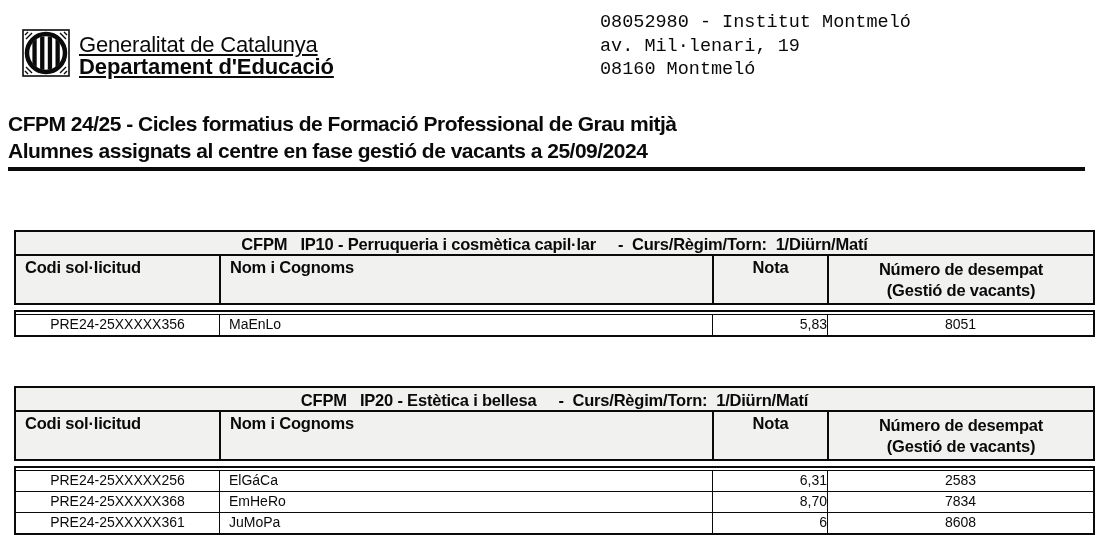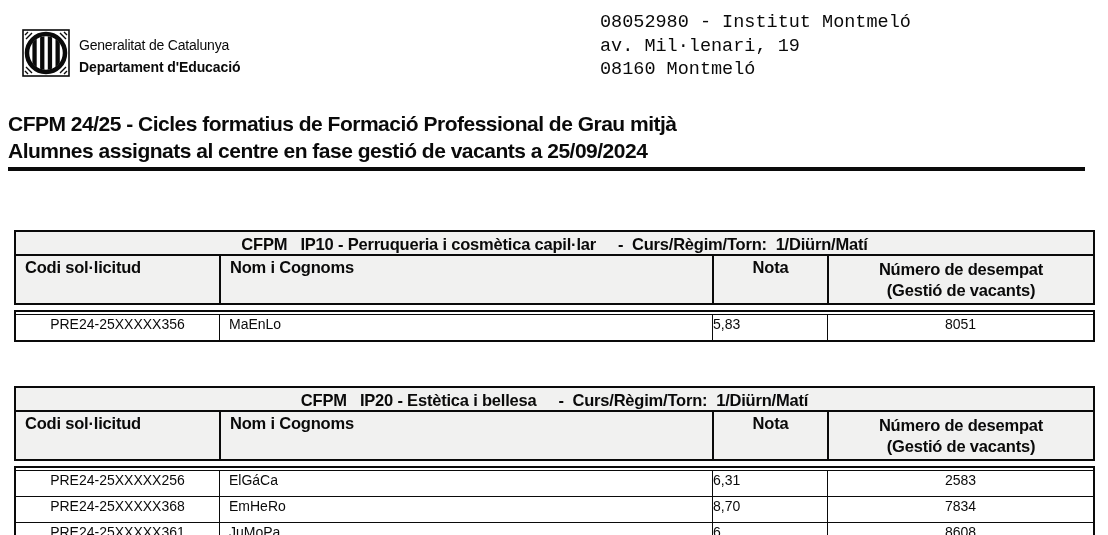--- a/index.html
+++ b/index.html
@@ -1,21 +1,21 @@
 <!DOCTYPE html>
 <html><head>
 <meta charset="utf-8">
 <style>
   html,body{margin:0;padding:0;background:#fff;}
   .page{position:relative;width:1108px;height:535px;background:#fff;overflow:hidden;
         color:#0a0a0a;font-family:"Liberation Sans",sans-serif;}
 
   
   .logo{position:absolute;left:22px;top:29px;width:48px;height:48px;}
-  .org{position:absolute;left:79px;top:34px;font-size:14px;line-height:22px;letter-spacing:-0.2px;}
+  .org{position:absolute;left:79px;top:34px;font-size:22px;line-height:22px;letter-spacing:-0.2px;text-decoration:underline;}
   .org-l2{font-weight:700;letter-spacing:-0.1px;}
   .addr{position:absolute;left:600px;top:11px;font-size:18.5px;line-height:23.5px;font-family:Liberation Mono, monospace;}
 
   
   .doc-title{position:absolute;left:8px;top:110px;width:1077px;font-weight:700;font-size:21px;
              line-height:27px;letter-spacing:-0.5px;border-bottom:4px solid #0a0a0a;padding-bottom:3px;}
 
   
   .tbl{position:absolute;left:14px;width:1081px;box-sizing:border-box;}
   .tbl-1{top:230px;}
@@ -24,25 +24,25 @@
   .ttitle{height:24px;line-height:25px;text-align:center;font-weight:700;font-size:16.5px;
           letter-spacing:-0.2px;border-bottom:2.5px solid #0a0a0a;white-space:pre;box-sizing:border-box;}
   .thcols{display:flex;height:47px;}
   .hc{box-sizing:border-box;font-weight:700;font-size:16.5px;letter-spacing:-0.2px;padding-top:2px;}
   .hc-codi{width:203px;padding-left:9px;}
   .hc-nom{flex:1;border-left:2.5px solid #0a0a0a;padding-left:9px;}
   .hc-nota{width:115px;border-left:2.5px solid #0a0a0a;text-align:center;}
   .hc-des{width:266px;border-left:2.5px solid #0a0a0a;text-align:center;line-height:21px;padding-top:3px;}
 
   .tbody{margin-top:5px;border:2px solid #0a0a0a;box-sizing:border-box;padding-top:2px;background:#fff;}
-  .trow{display:flex;height:26px;border-top:1.4px solid #0a0a0a;font-size:14px;line-height:19px;box-sizing:border-box;}
+  .trow{display:flex;height:21px;border-top:1.4px solid #0a0a0a;font-size:14px;line-height:19px;box-sizing:border-box;}
   .dc{box-sizing:border-box;}
   .dc-codi{width:203px;text-align:center;}
   .dc-nom{flex:1;border-left:1.4px solid #0a0a0a;padding-left:9px;}
-  .dc-nota{width:115px;border-left:1.4px solid #0a0a0a;text-align:left;}
+  .dc-nota{width:115px;border-left:1.4px solid #0a0a0a;text-align:right;padding-left:47px;}
   .dc-des{width:266px;border-left:1.4px solid #0a0a0a;text-align:center;}
 </style>
 </head>
 <body>
 
 <div class="page">
 
   <div class="logo">
     <svg viewBox="0 0 48 48" width="48" height="48" aria-hidden="true">
       <rect x="1" y="1" width="46" height="46" fill="#ffffff" stroke="#0a0a0a" stroke-width="1.6"></rect>

